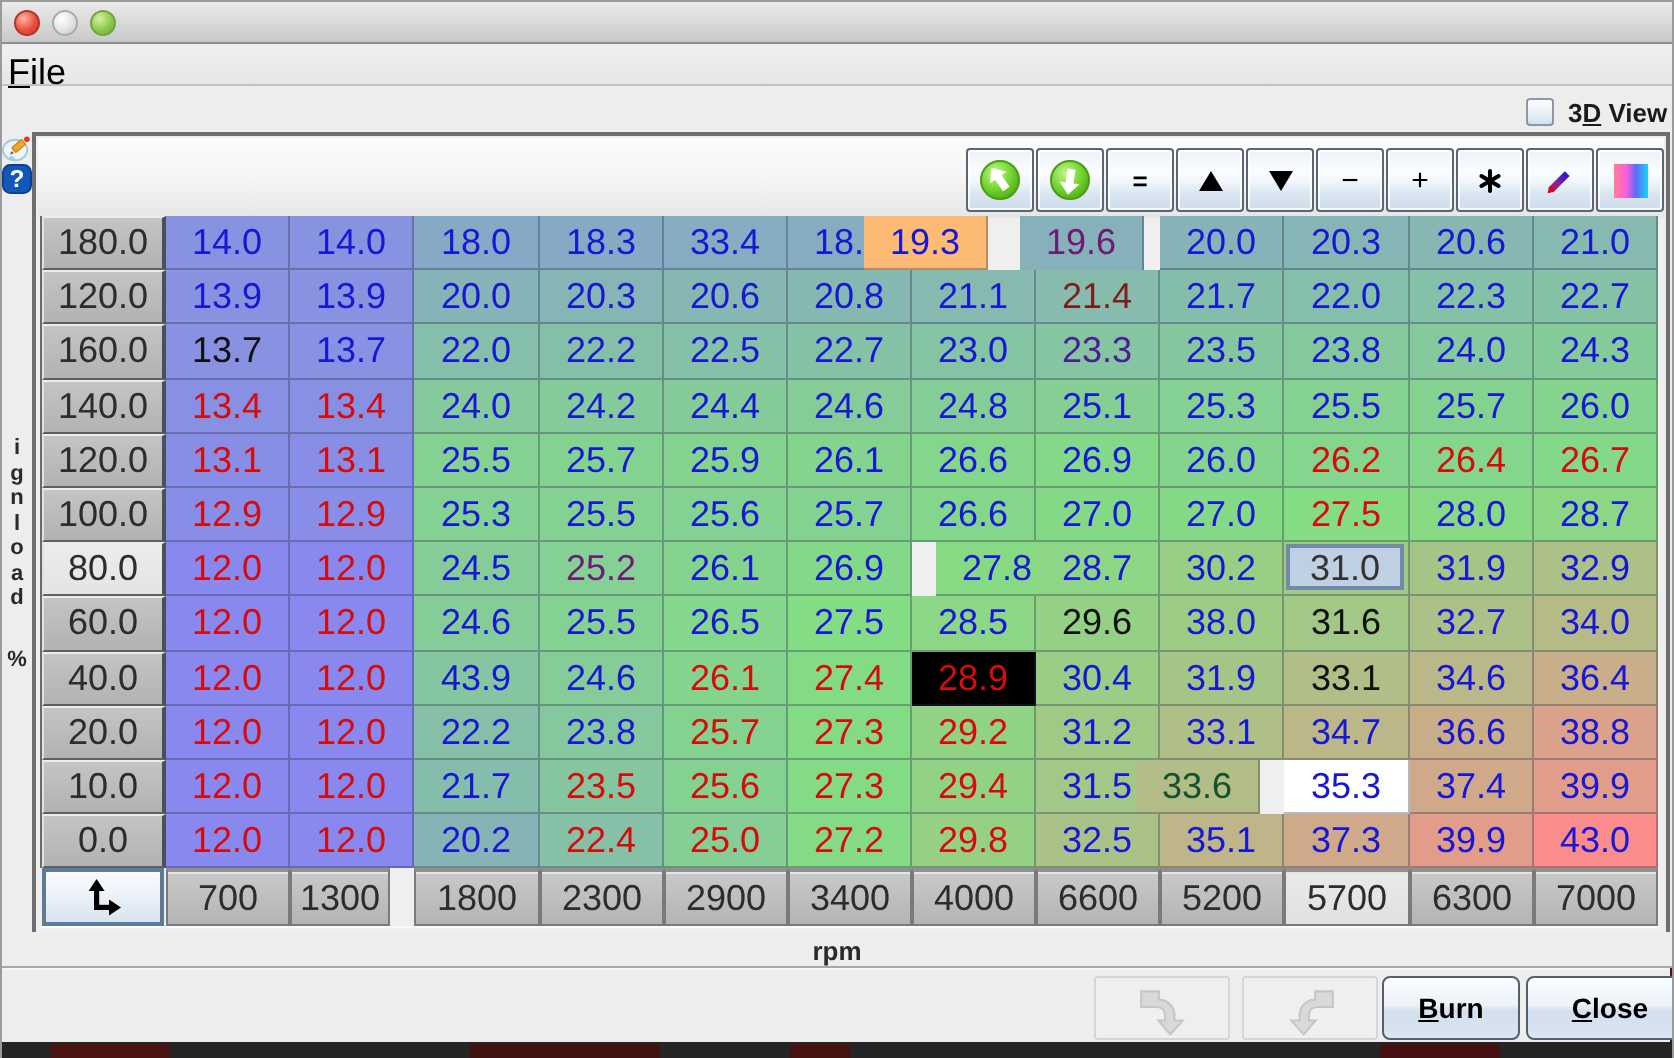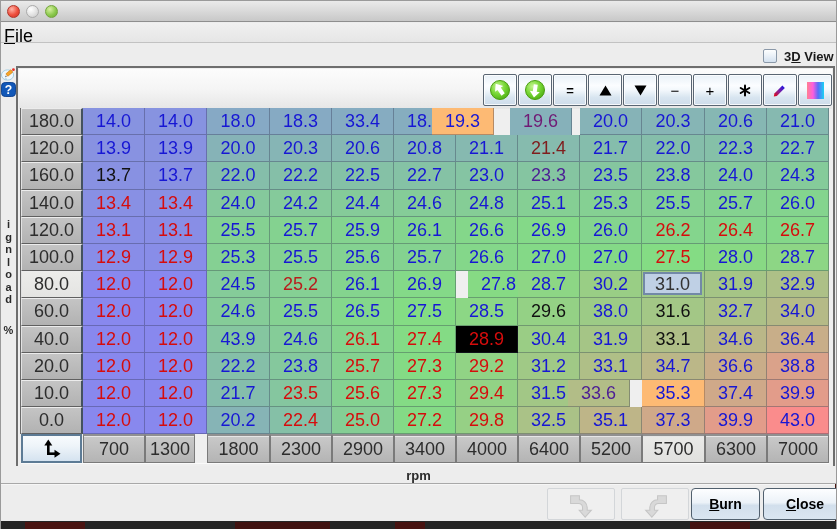--- a/index.html
+++ b/index.html
@@ -191,21 +191,21 @@
 <div class="dc" style="left:394px;top:244px;width:62px;height:27px;line-height:26px;background:#84d290;color:#1717d4">25.7</div>
 <div class="dc" style="left:456px;top:244px;width:62px;height:27px;line-height:26px;background:#84d78a;color:#1717d4">26.6</div>
 <div class="dc" style="left:518px;top:244px;width:62px;height:27px;line-height:26px;background:#84d987;color:#1717d4">27.0</div>
 <div class="dc" style="left:580px;top:244px;width:62px;height:27px;line-height:26px;background:#84d987;color:#1717d4">27.0</div>
 <div class="dc" style="left:642px;top:244px;width:63px;height:27px;line-height:26px;background:#84dc84;color:#d60c0c">27.5</div>
 <div class="dc" style="left:705px;top:244px;width:62px;height:27px;line-height:26px;background:#88d984;color:#1717d4">28.0</div>
 <div class="dc" style="left:767px;top:244px;width:62px;height:27px;line-height:26px;background:#8dd685;color:#1717d4">28.7</div>
 <div class="dc" style="left:83px;top:271px;width:62px;height:27px;line-height:26px;background:#8888ee;color:#d60c0c">12.0</div>
 <div class="dc" style="left:145px;top:271px;width:62px;height:27px;line-height:26px;background:#8888ee;color:#d60c0c">12.0</div>
 <div class="dc" style="left:207px;top:271px;width:63px;height:27px;line-height:26px;background:#85cc99;color:#1717d4">24.5</div>
-<div class="dc" style="left:270px;top:271px;width:62px;height:27px;line-height:26px;background:#85d094;color:#b91c1c">25.2</div>
+<div class="dc" style="left:270px;top:271px;width:62px;height:27px;line-height:26px;background:#85d094;color:#701a75">25.2</div>
 <div class="dc" style="left:332px;top:271px;width:62px;height:27px;line-height:26px;background:#84d48e;color:#1717d4">26.1</div>
 <div class="dc" style="left:394px;top:271px;width:62px;height:27px;line-height:26px;background:#84d988;color:#1717d4">26.9</div>
 <div class="dc" style="left:468px;top:271px;width:62px;height:27px;line-height:26px;background:#86da84;color:#1717d4">27.8</div>
 <div class="dc" style="left:518px;top:271px;width:62px;height:27px;line-height:26px;background:#8dd685;color:#1717d4">28.7</div>
 <div class="dc" style="left:580px;top:271px;width:62px;height:27px;line-height:26px;background:#99ce85;color:#1717d4">30.2</div>
 <div class="dc" style="left:642px;top:271px;width:63px;height:27px;background:#9fca86">
     <div class="sel" style="line-height:21px">31.0</div>
   </div>
 <div class="dc" style="left:705px;top:271px;width:62px;height:27px;line-height:26px;background:#a5c586;color:#1717d4">31.9</div>
 <div class="dc" style="left:767px;top:271px;width:62px;height:27px;line-height:26px;background:#adc087;color:#1717d4">32.9</div>
@@ -246,22 +246,22 @@
 <div class="dc" style="left:705px;top:353px;width:62px;height:27px;line-height:26px;background:#c9ad89;color:#1717d4">36.6</div>
 <div class="dc" style="left:767px;top:353px;width:62px;height:27px;line-height:26px;background:#daa28a;color:#1717d4">38.8</div>
 <div class="dc" style="left:83px;top:380px;width:62px;height:27px;line-height:26px;background:#8888ee;color:#d60c0c">12.0</div>
 <div class="dc" style="left:145px;top:380px;width:62px;height:27px;line-height:26px;background:#8888ee;color:#d60c0c">12.0</div>
 <div class="dc" style="left:207px;top:380px;width:63px;height:27px;line-height:26px;background:#85bdac;color:#1717d4">21.7</div>
 <div class="dc" style="left:270px;top:380px;width:62px;height:27px;line-height:26px;background:#85c69f;color:#d60c0c">23.5</div>
 <div class="dc" style="left:332px;top:380px;width:62px;height:27px;line-height:26px;background:#84d291;color:#d60c0c">25.6</div>
 <div class="dc" style="left:394px;top:380px;width:62px;height:27px;line-height:26px;background:#84db85;color:#d60c0c">27.3</div>
 <div class="dc" style="left:456px;top:380px;width:62px;height:27px;line-height:26px;background:#92d285;color:#d60c0c">29.4</div>
 <div class="dc" style="left:518px;top:380px;width:62px;height:27px;line-height:26px;background:#a2c786;color:#1717d4">31.5</div>
-<div class="dc" style="left:568px;top:380px;width:62px;height:27px;line-height:26px;background:#b2bd87;color:#4c1d95">33.6</div>
-<div class="dc" style="left:642px;top:380px;width:63px;height:27px;line-height:26px;background:#fdba74;color:#1717d4">35.3</div>
+<div class="dc" style="left:568px;top:380px;width:62px;height:27px;line-height:26px;background:#b2bd87;color:#14532d">33.6</div>
+<div class="dc" style="left:642px;top:380px;width:63px;height:27px;line-height:26px;background:#ffffff;color:#1717d4">35.3</div>
 <div class="dc" style="left:705px;top:380px;width:62px;height:27px;line-height:26px;background:#cfa989;color:#1717d4">37.4</div>
 <div class="dc" style="left:767px;top:380px;width:62px;height:27px;line-height:26px;background:#e29c8a;color:#1717d4">39.9</div>
 <div class="dc" style="left:83px;top:407px;width:62px;height:27px;line-height:26px;background:#8888ee;color:#d60c0c">12.0</div>
 <div class="dc" style="left:145px;top:407px;width:62px;height:27px;line-height:26px;background:#8888ee;color:#d60c0c">12.0</div>
 <div class="dc" style="left:207px;top:407px;width:63px;height:27px;line-height:26px;background:#86b4b6;color:#1717d4">20.2</div>
 <div class="dc" style="left:270px;top:407px;width:62px;height:27px;line-height:26px;background:#85c0a7;color:#d60c0c">22.4</div>
 <div class="dc" style="left:332px;top:407px;width:62px;height:27px;line-height:26px;background:#85ce95;color:#d60c0c">25.0</div>
 <div class="dc" style="left:394px;top:407px;width:62px;height:27px;line-height:26px;background:#84da86;color:#d60c0c">27.2</div>
 <div class="dc" style="left:456px;top:407px;width:62px;height:27px;line-height:26px;background:#96d085;color:#d60c0c">29.8</div>
 <div class="dc" style="left:518px;top:407px;width:62px;height:27px;line-height:26px;background:#aac287;color:#1717d4">32.5</div>
@@ -269,21 +269,21 @@
 <div class="dc" style="left:642px;top:407px;width:63px;height:27px;line-height:26px;background:#cfa989;color:#1717d4">37.3</div>
 <div class="dc" style="left:705px;top:407px;width:62px;height:27px;line-height:26px;background:#e29c8a;color:#1717d4">39.9</div>
 <div class="dc" style="left:767px;top:407px;width:62px;height:27px;line-height:26px;background:#fa8c8c;color:#1717d4">43.0</div>
 <div class="xh" style="left:83px;top:434px;width:62px;height:29px;background:linear-gradient(180deg,#c9c9c9,#b4b4b4)">700</div>
 <div class="xh" style="left:145px;top:434px;width:50px;height:29px;background:linear-gradient(180deg,#c9c9c9,#b4b4b4)">1300</div>
 <div class="xh" style="left:207px;top:434px;width:63px;height:29px;background:linear-gradient(180deg,#c9c9c9,#b4b4b4)">1800</div>
 <div class="xh" style="left:270px;top:434px;width:62px;height:29px;background:linear-gradient(180deg,#c9c9c9,#b4b4b4)">2300</div>
 <div class="xh" style="left:332px;top:434px;width:62px;height:29px;background:linear-gradient(180deg,#c9c9c9,#b4b4b4)">2900</div>
 <div class="xh" style="left:394px;top:434px;width:62px;height:29px;background:linear-gradient(180deg,#c9c9c9,#b4b4b4)">3400</div>
 <div class="xh" style="left:456px;top:434px;width:62px;height:29px;background:linear-gradient(180deg,#c9c9c9,#b4b4b4)">4000</div>
-<div class="xh" style="left:518px;top:434px;width:62px;height:29px;background:linear-gradient(180deg,#c9c9c9,#b4b4b4)">6400</div>
+<div class="xh" style="left:518px;top:434px;width:62px;height:29px;background:linear-gradient(180deg,#c9c9c9,#b4b4b4)">6600</div>
 <div class="xh" style="left:580px;top:434px;width:62px;height:29px;background:linear-gradient(180deg,#c9c9c9,#b4b4b4)">5200</div>
 <div class="xh" style="left:642px;top:434px;width:63px;height:29px;background:linear-gradient(180deg,#eaeae8,#e0e0de)">5700</div>
 <div class="xh" style="left:705px;top:434px;width:62px;height:29px;background:linear-gradient(180deg,#c9c9c9,#b4b4b4)">6300</div>
 <div class="xh" style="left:767px;top:434px;width:62px;height:29px;background:linear-gradient(180deg,#c9c9c9,#b4b4b4)">7000</div>
 <div class="corner">
     <svg width="19" height="19" viewBox="0 0 19 19">
       <g fill="none" stroke="#000" stroke-width="2.6">
         <path d="M6.3 16 L6.3 5"></path>
         <path d="M5 14.7 L13 14.7"></path>
       </g>

